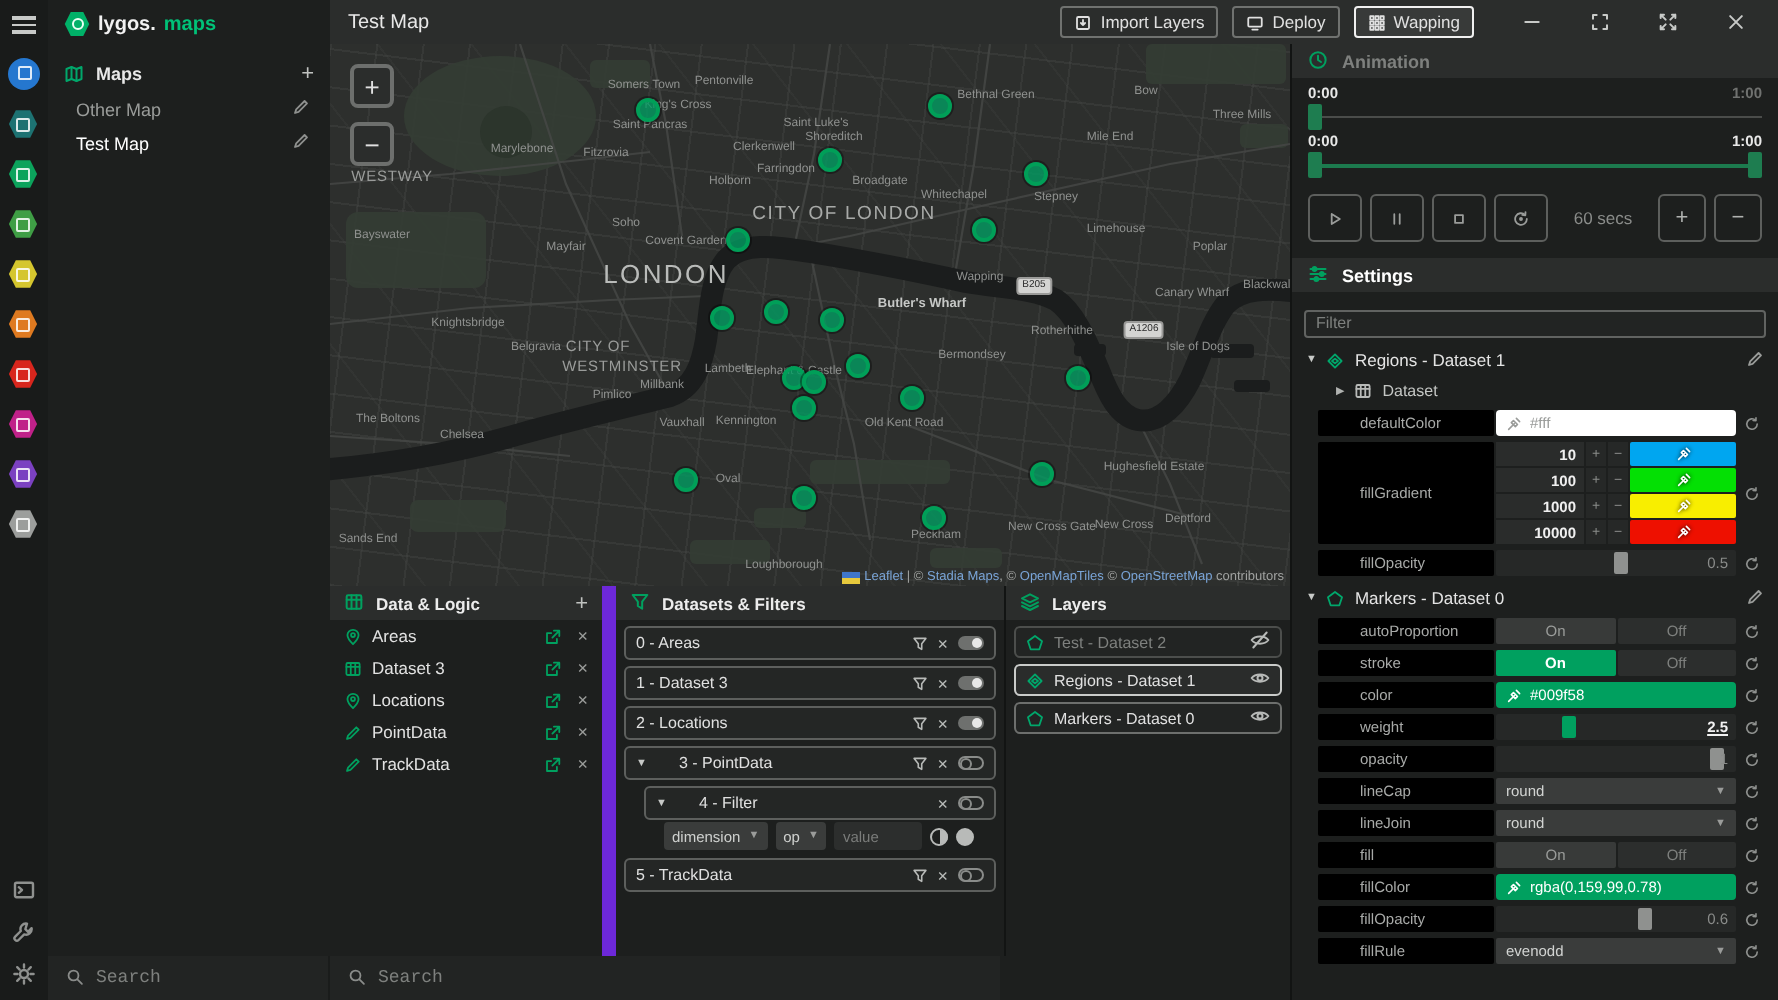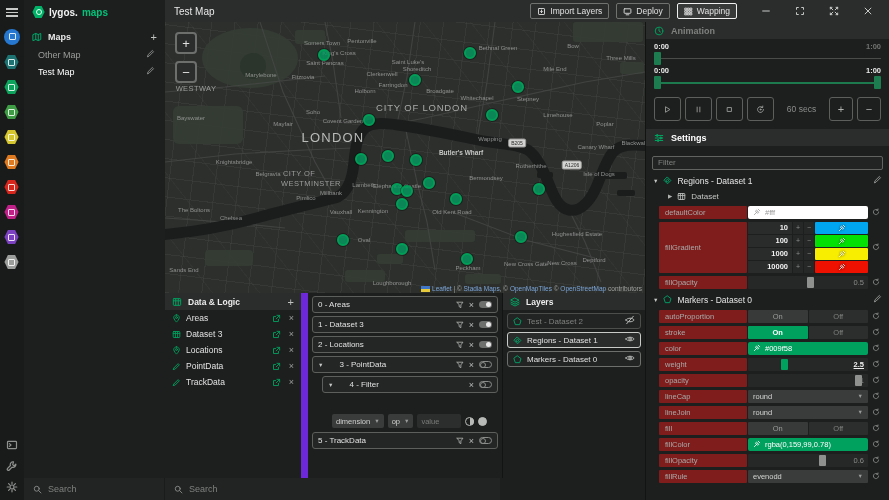--- a/index.html
+++ b/index.html
@@ -81,40 +81,40 @@
   #datasets { position:absolute; left:143px; top:0; width:195px; height:185px; border-right:1px solid #121413; }
   .ds-row { margin:3px 4px 0; height:17px; border:1px solid #5d5f5d; border-radius:3px; background:#242625; display:flex; align-items:center; gap:16px; padding:0 5px; font-size:8px; color:#e0e0e0; }
   .ds-row .lb { flex:1; white-space:nowrap; overflow:hidden; }
   .ds-row .caret { font-size:5.5px; color:#c8cac8; }
   .ds-ops { display:flex; align-items:center; gap:5px; color:#b8bab8; }
   .ds-ops svg { width:8px; height:8px; }
   .ds-ops .x { font-size:9px; cursor:pointer; }
   .tg { width:13px; height:7px; border-radius:4px; position:relative; cursor:pointer; }
   .tg.on { background:#6e706e; } .tg.on::after { content:''; position:absolute; right:1px; top:1px; width:5px; height:5px; border-radius:50%; background:#e8e8e8; }
   .tg.off { border:1px solid #8a8c8a; } .tg.off::after { content:''; position:absolute; left:0; top:0; width:4px; height:4px; border-radius:50%; border:1px solid #8a8c8a; }
-  .ds-editor { margin:20px 4px 0 24px; height:16px; display:flex; align-items:center; gap:4px; }
+  .ds-editor { margin:0 4px 0 24px; height:16px; display:flex; align-items:center; gap:4px; }
   .dd { background:#3a3c3b; border-radius:2px; height:14px; display:flex; align-items:center; gap:4px; padding:0 4px; font-size:7.5px; color:#cfd1cf; cursor:pointer; }
   .dd .cv { font-size:5.5px; color:#9a9c9a; }
   .ds-editor input { width:44px; height:14px; background:#2c2e2d; border:none; border-radius:2px; font-size:7.5px; color:#cfd1cf; padding:0 4px; font-family:inherit; }
   .ds-editor input::placeholder { color:#7a7c7a; }
   .ds-editor .cic { width:9px; height:9px; border:1px solid #b8bab8; border-radius:50%; position:relative; }
   .ds-editor .cic.half::after { content:''; position:absolute; left:4px; top:0; width:3.5px; height:7.5px; background:#b8bab8; border-radius:0 4px 4px 0; }
   .ds-editor .cic.full { background:#b8bab8; }
   #layers { position:absolute; left:338px; top:0; width:142px; height:185px; }
   .ly-row { margin:3px 4px 0; height:16px; border:1px solid #6d6f6d; border-radius:3px; background:#222423; display:flex; align-items:center; gap:5px; padding:0 5px; font-size:8px; color:#e0e0e0; cursor:pointer; }
   .ly-row svg { width:9px; height:9px; color:#00a76b; flex:none; }
   .ly-row .lb { flex:1; white-space:nowrap; overflow:hidden; }
   .ly-row.muted { color:#7e807e; border-color:#4c4e4c; }
   .ly-row.sel { border-color:#c9cbc9; background:#2a2c2b; }
   .ly-row .eye { color:#b8bab8; } .ly-row .eye svg { width:10px; height:10px; color:#b8bab8; }
 
   
   .search-cell { top:478px; height:22px; background:#222423; display:flex; align-items:center; gap:6px; padding:0 9px; color:#8a8c8a; }
   .search-cell svg { width:9px; height:9px; flex:none; }
-  .search-cell input { flex:1; background:transparent; border:none; outline:none; color:#c8cac8; font-size:9px; font-family:Liberation Sans, sans-serif; }
+  .search-cell input { flex:1; background:transparent; border:none; outline:none; color:#c8cac8; font-size:9px; font-family:Liberation Mono, monospace; }
   .search-cell input::placeholder { color:#7e807e; }
   #search-left { left:24px; width:141px; position:absolute; border-right:1px solid #1a1c1b; }
   #search-data { left:165px; width:335px; position:absolute; }
 
   
   #right-panel { left:645px; top:22px; width:244px; height:478px; background:#1d1f1e; border-left:1px solid #121413; overflow:hidden; }
   .sec-h { height:17px; background:#2b2d2c; display:flex; align-items:center; gap:7px; padding:0 8px; }
   .sec-h svg { width:10px; height:10px; color:#00a05f; }
   .sec-h .t { font-size:9px; font-weight:bold; color:#fff; }
   .sec-h .t.dim { color:#7e807e; }
@@ -137,21 +137,21 @@
   #filter-wrap input::placeholder { color:#7e807e; }
   .lay-h { height:14px; margin-top:4px; display:flex; align-items:center; gap:5px; padding:0 7px; font-size:8.5px; color:#e4e4e4; }
   .lay-h .caret { font-size:5.5px; color:#c8cac8; }
   .lay-h svg { width:9px; height:9px; color:#00a76b; }
   .lay-h .t { flex:1; }
   .lay-h .pen { color:#9a9c9a; } .lay-h .pen svg { color:#9a9c9a; width:9px; height:9px; }
   .sub-h { height:13px; margin:2px 0 0 22px; display:flex; align-items:center; gap:5px; font-size:8px; color:#c4c6c4; }
   .sub-h .caret { font-size:5.5px; color:#b0b2b0; }
   .sub-h svg { width:9px; height:9px; color:#b8bab8; }
   .set-row { display:flex; margin:3px 6px 0 13px; min-height:13px; align-items:stretch; }
-  .set-row .lab { width:88px; background:#7f1d1d; color:#a8aaa8; font-size:7.5px; display:flex; align-items:center; padding-left:6px; border-radius:1px; flex:none; }
+  .set-row .lab { width:88px; background:#000000; color:#a8aaa8; font-size:7.5px; display:flex; align-items:center; padding-left:21px; border-radius:1px; flex:none; }
   .set-row .ctrl { flex:1; margin-left:1px; position:relative; border-radius:1px; }
   .set-row .refresh { width:15px; flex:none; display:flex; align-items:center; justify-content:center; color:#8f918f; cursor:pointer; }
   .set-row .refresh svg { width:8px; height:8px; }
   .ctrl.sliderc { background:#262827; }
   .ctrl.sliderc .shd { position:absolute; top:1px; width:7px; height:11px; border-radius:1px; background:#8f918f; }
   .ctrl.sliderc .shd.green { background:#00a05f; }
   .ctrl.sliderc .sval { position:absolute; right:4px; top:0; bottom:0; display:flex; align-items:center; font-size:7.5px; color:#8a8c8a; }
   .ctrl.sliderc .sval.bold { color:#f2f2f2; font-weight:bold; text-decoration:underline; }
   .ctrl.colorc { display:flex; align-items:center; gap:4px; padding:0 5px; font-size:7.5px; border-radius:2px; }
   .ctrl.colorc svg { width:8px; height:8px; }
@@ -544,20 +544,26 @@
               <svg viewBox="0 0 12 12" fill="none" stroke="currentColor" stroke-width="1.2" stroke-linecap="round" stroke-linejoin="round">
                 <path d="M8.6 7.2V10H2V3.4H4.8M6.6 1.8H10.2V5.4M10 2 L5.6 6.4"></path>
               </svg>
             </span>
             <span class="x">×</span>
           </span>
         </div>
       </div>
   </div>
   <div id="datasets">
+    <div class="panel-h">
+      <span id="ds-h-icon"><svg viewBox="0 0 12 12" fill="none" stroke="currentColor" stroke-width="1.2" stroke-linecap="round" stroke-linejoin="round">
+            <path d="M1.6 1.8H10.4L7.3 5.8V10L4.7 8.4V5.8Z"></path>
+          </svg></span>
+      <span class="t">Datasets &amp; Filters</span>
+    </div>
     <div id="ds-rows">
         <div class="ds-row">
           <span class="lb">0 - Areas</span>
           <span class="ds-ops">
             <span class="ic" style="display: inline-flex;">
               <svg viewBox="0 0 12 12" fill="none" stroke="currentColor" stroke-width="1.2" stroke-linecap="round" stroke-linejoin="round">
                 <path d="M1.6 1.8H10.4L7.3 5.8V10L4.7 8.4V5.8Z"></path>
               </svg>
             </span>
             <span class="x">×</span>

